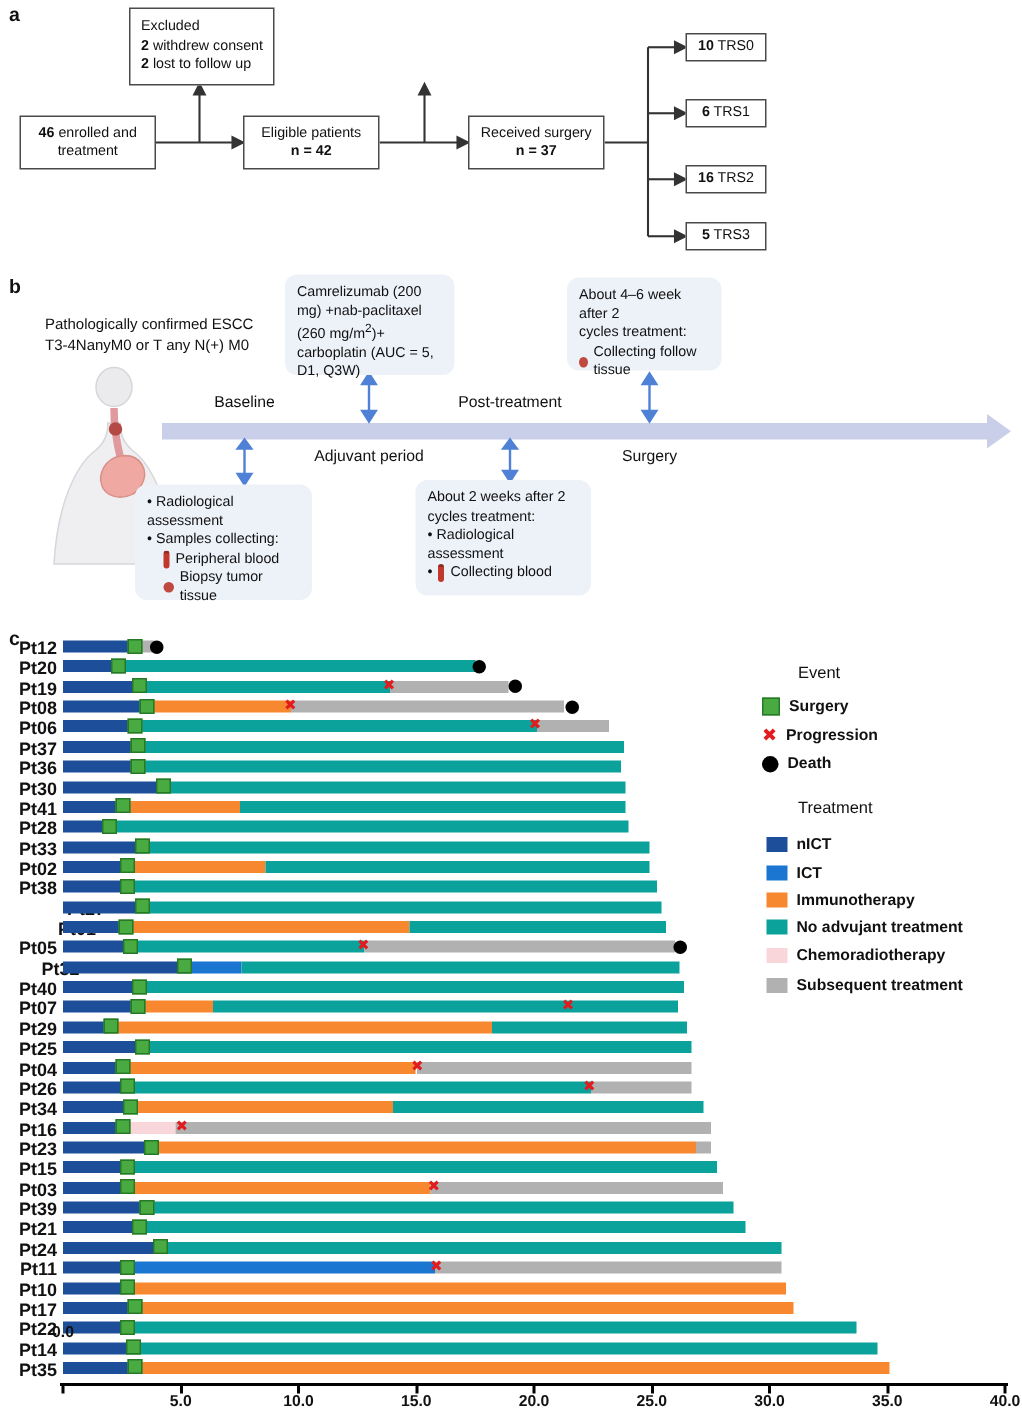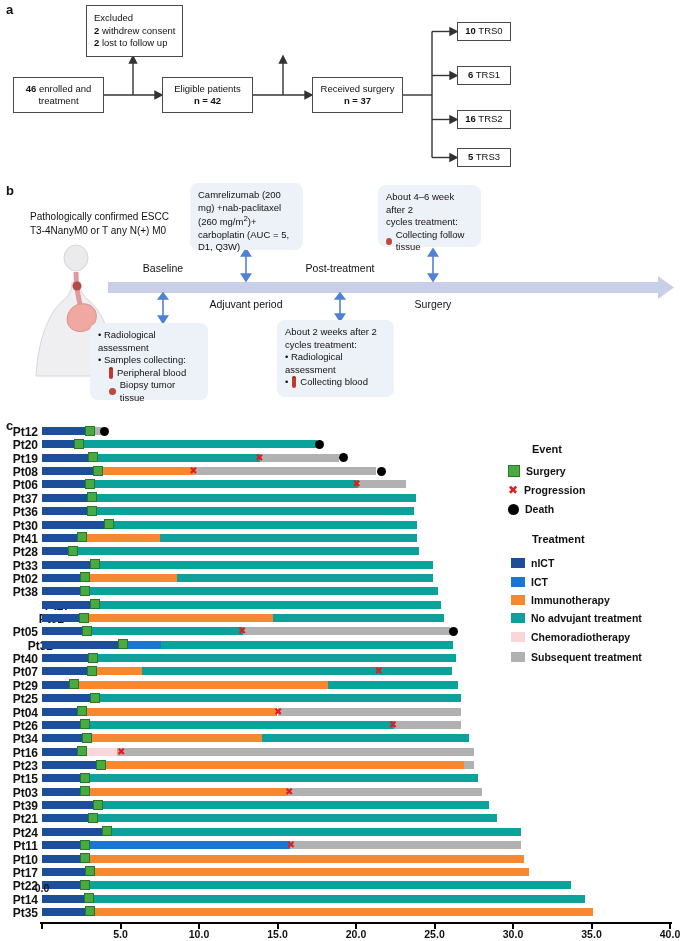--- a/index.html
+++ b/index.html
@@ -24,21 +24,21 @@
   .sub{padding-left:11px;}
   
   .pt-label{position:absolute;width:38px;text-align:right;font-size:12px;font-weight:700;}
   .seg{position:absolute;height:8px;}
   .surg-marker{position:absolute;width:8px;height:8px;background:#4aaa42;border:1.5px solid #267a26;box-sizing:content-box;}
   .prog-marker{position:absolute;color:#e21b1e;font-size:10px;font-weight:700;line-height:10px;}
   .death-marker{position:absolute;width:9px;height:9px;border-radius:50%;background:#000;}
   .axis-line{position:absolute;background:#000;}
   .tick{position:absolute;width:2px;height:5px;background:#000;}
   .tick-label{position:absolute;font-size:10.5px;font-weight:700;transform:translateX(-50%);}
-  .leg-title{position:absolute;font-size:11px;font-weight:700;padding-left:24px;}
+  .leg-title{position:absolute;font-size:11px;font-weight:400;padding-left:24px;}
   .leg-item{position:absolute;display:flex;align-items:center;gap:6px;font-size:10.5px;font-weight:700;}
   .leg-swatch{display:inline-block;}
 </style>
 </head>
 <body>
 
 <div id="page">
 
   <div class="panel-label" style="left:6px;top:2px;">a</div>
 

